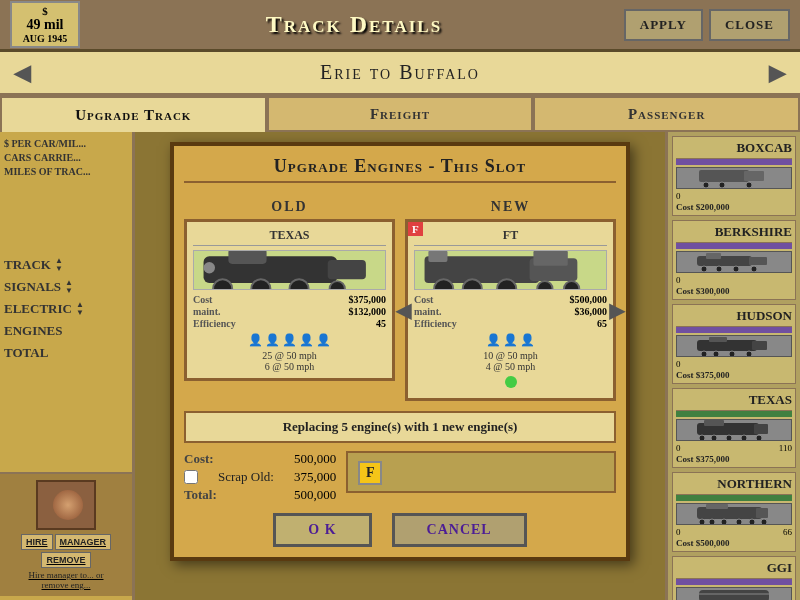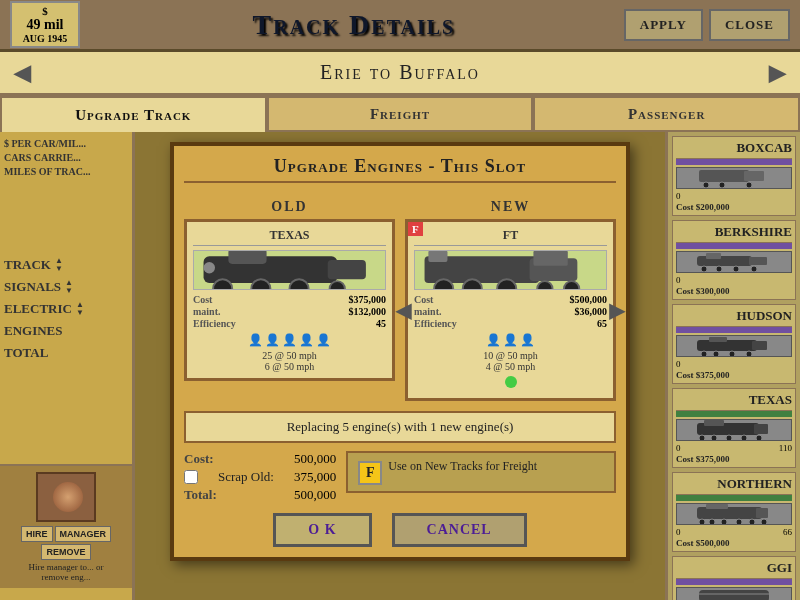--- a/index.html
+++ b/index.html
@@ -39,23 +39,23 @@
     .money-box .amount {
       font-size: 14px;
       font-weight: bold;
     }
     .money-box .date {
       font-size: 10px;
     }
     .page-title {
       flex: 1;
       text-align: center;
-      font-size: 28px;
-      font-weight: bold;
-      color: #0f172a;
+      font-size: 24px;
+      font-weight: bold;
+      color: #fef9c3;
       text-shadow: 2px 2px 2px #000;
       letter-spacing: 2px;
       font-variant: small-caps;
     }
     .top-btn {
       background: #b0a070;
       border: 2px solid #666;
       padding: 6px 14px;
       font-size: 13px;
       font-weight: bold;
@@ -154,26 +154,27 @@
       margin-left: 4px;
     }
     .track-item .arrows span {
       font-size: 8px;
       line-height: 8px;
       cursor: pointer;
       color: #333;
     }
     .left-bottom {
       position: absolute;
-      bottom: 12px;
+      bottom: 4px;
       left: 0;
       width: 100%;
       background: #a08040;
       border-top: 2px solid #8b7355;
       padding: 6px 16px;
+      text-decoration: underline;
     }
     .manager-img {
       width: 60px;
       height: 50px;
       background: #8b6040;
       margin: 0 auto 4px;
       display: block;
       border: 2px solid #5a3a20;
       position: relative;
       overflow: hidden;
@@ -345,21 +346,21 @@
       margin: 4px auto;
     }
     .replacing-text {
       text-align: center;
       font-size: 13px;
       color: #222;
       background: #e8d898;
       border: 2px solid #8b6030;
       padding: 6px;
       margin-bottom: 8px;
-      font-weight: normal;
+      font-weight: bold;
     }
     .cost-section {
       display: flex;
       align-items: flex-start;
       gap: 10px;
       margin-bottom: 8px;
     }
     .cost-table {
       font-size: 13px;
       color: #222;
@@ -680,21 +681,20 @@
                 <span class="value">375,000</span>
               </div>
               <div>
                 <span class="label">Total:</span>
                 <span class="value">500,000</span>
               </div>
             </div>
           </div>
           <div class="freight-info">
             <span class="freight-icon">F</span>
-            <span>Use on New Tracks for Freight</span>
           </div>
         </div>
 
         <div class="modal-buttons">
           <button class="modal-btn ok-btn">O K</button>
           <button class="modal-btn">CANCEL</button>
         </div>
       </div>
     </div>
   </div>

